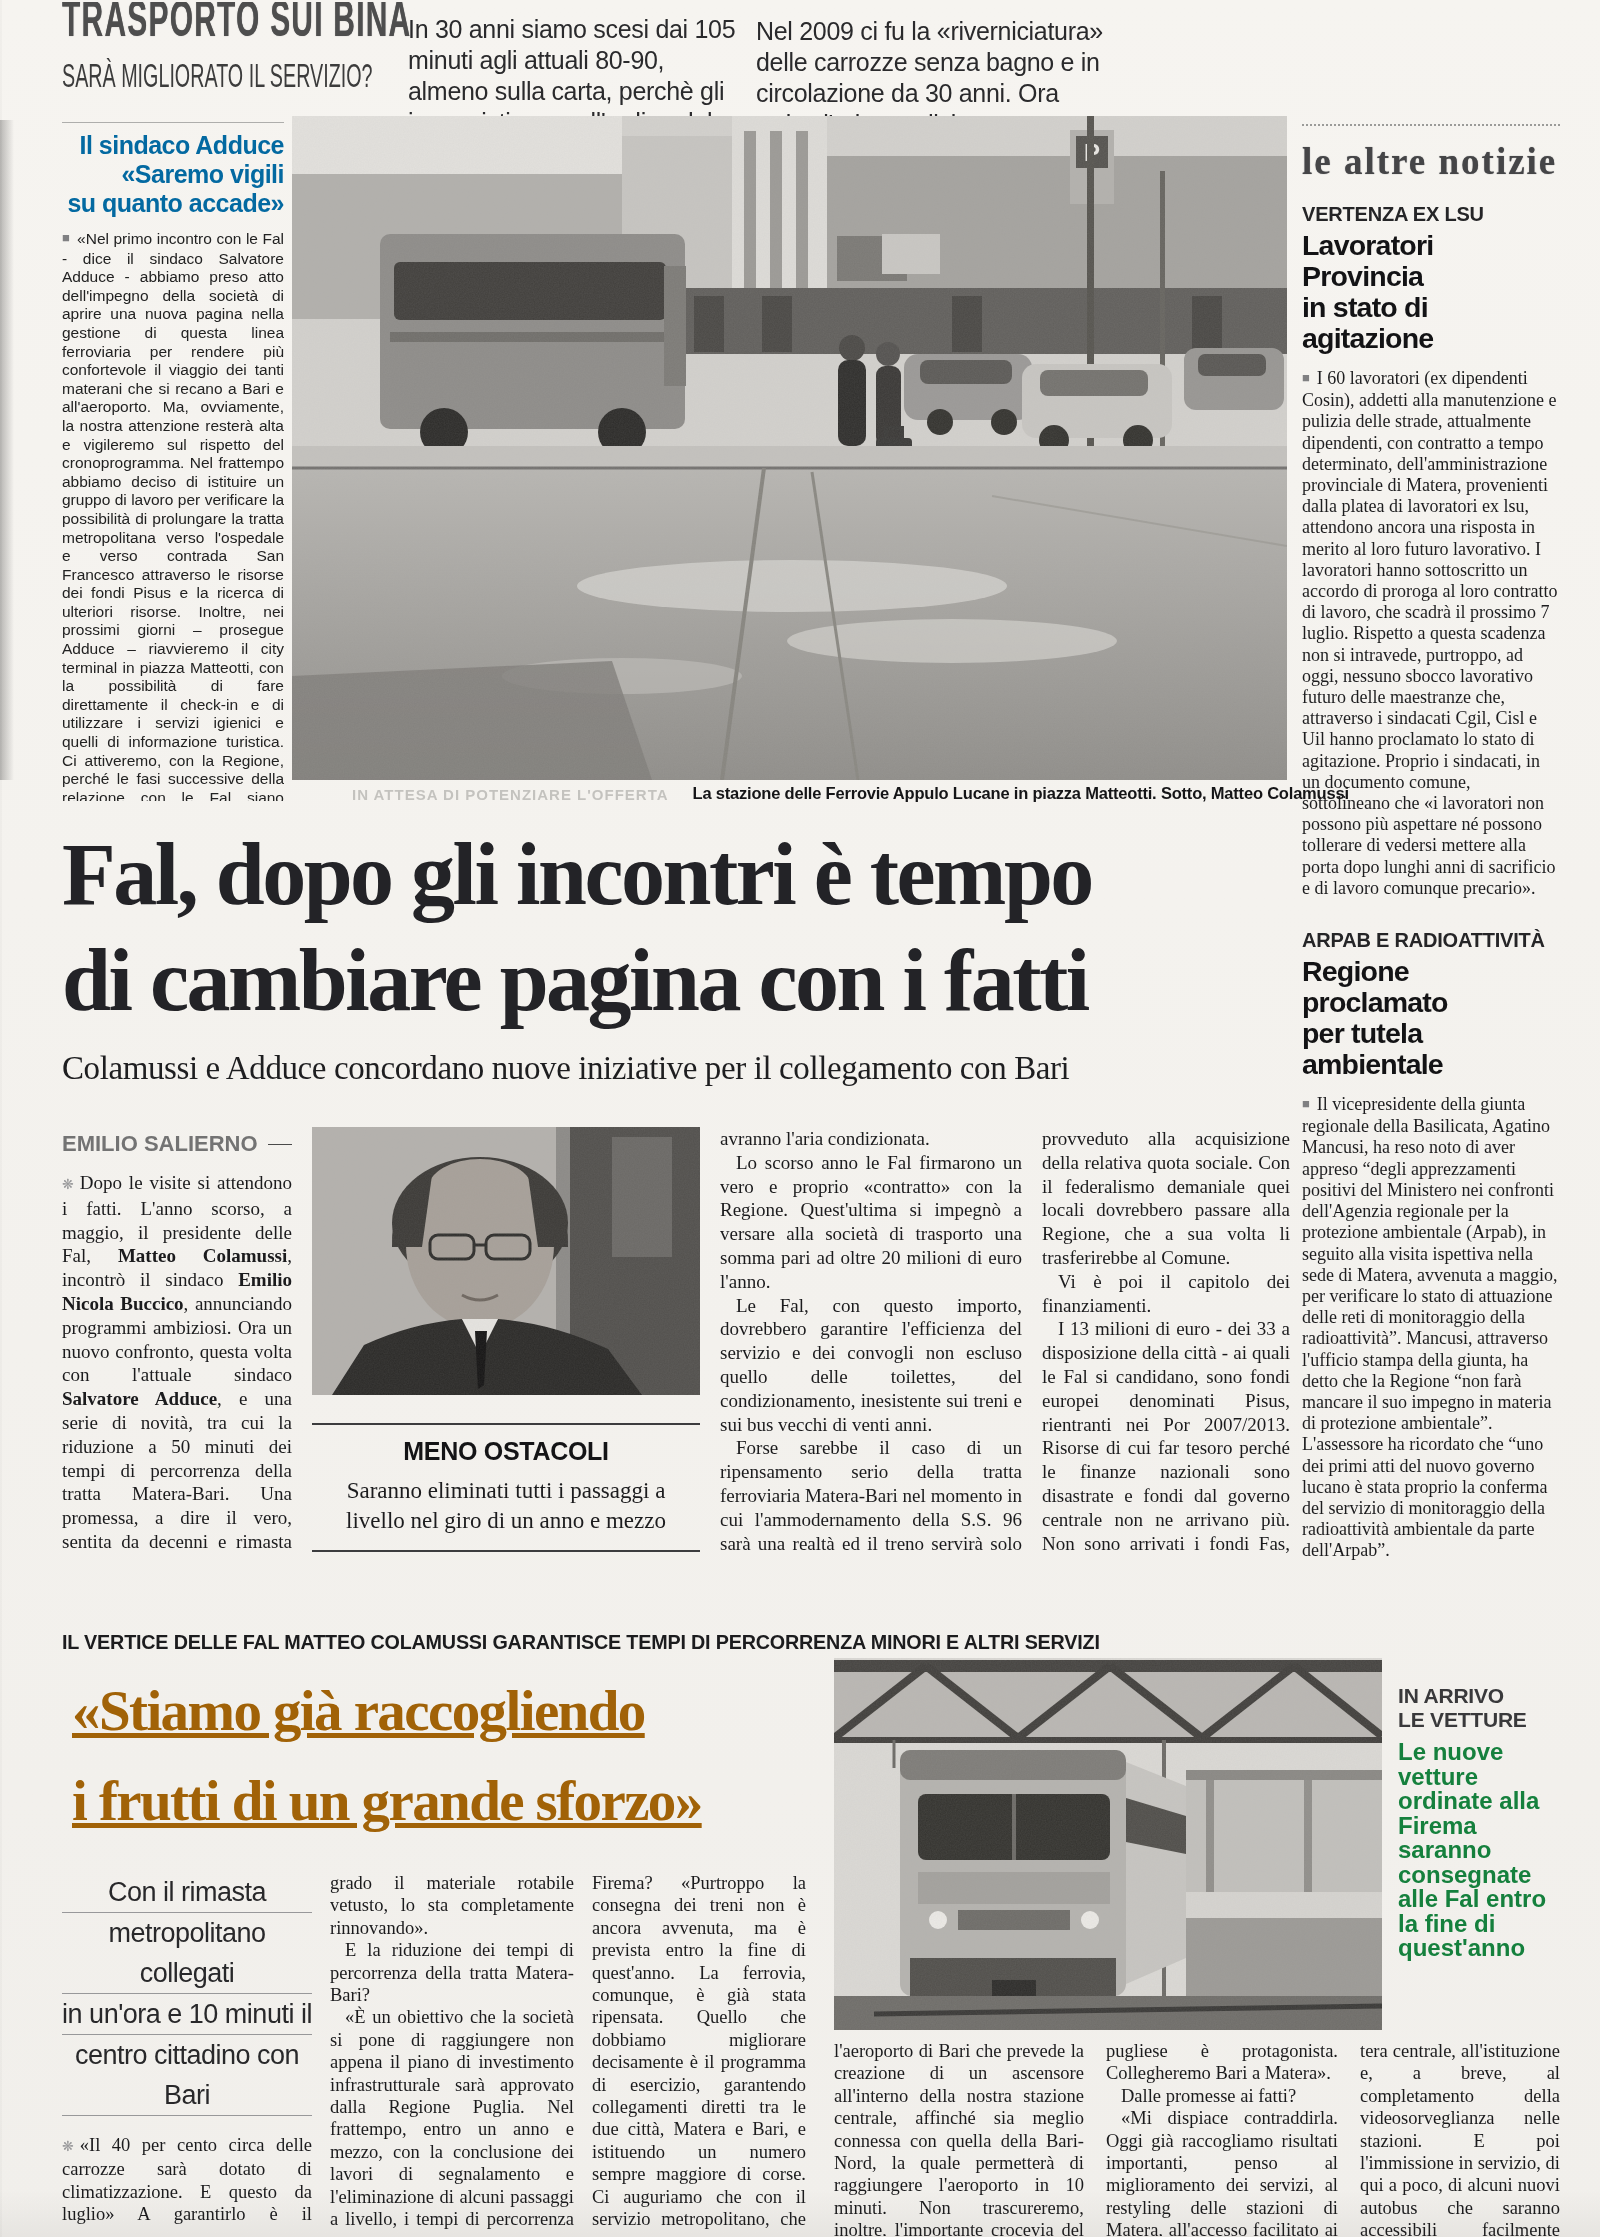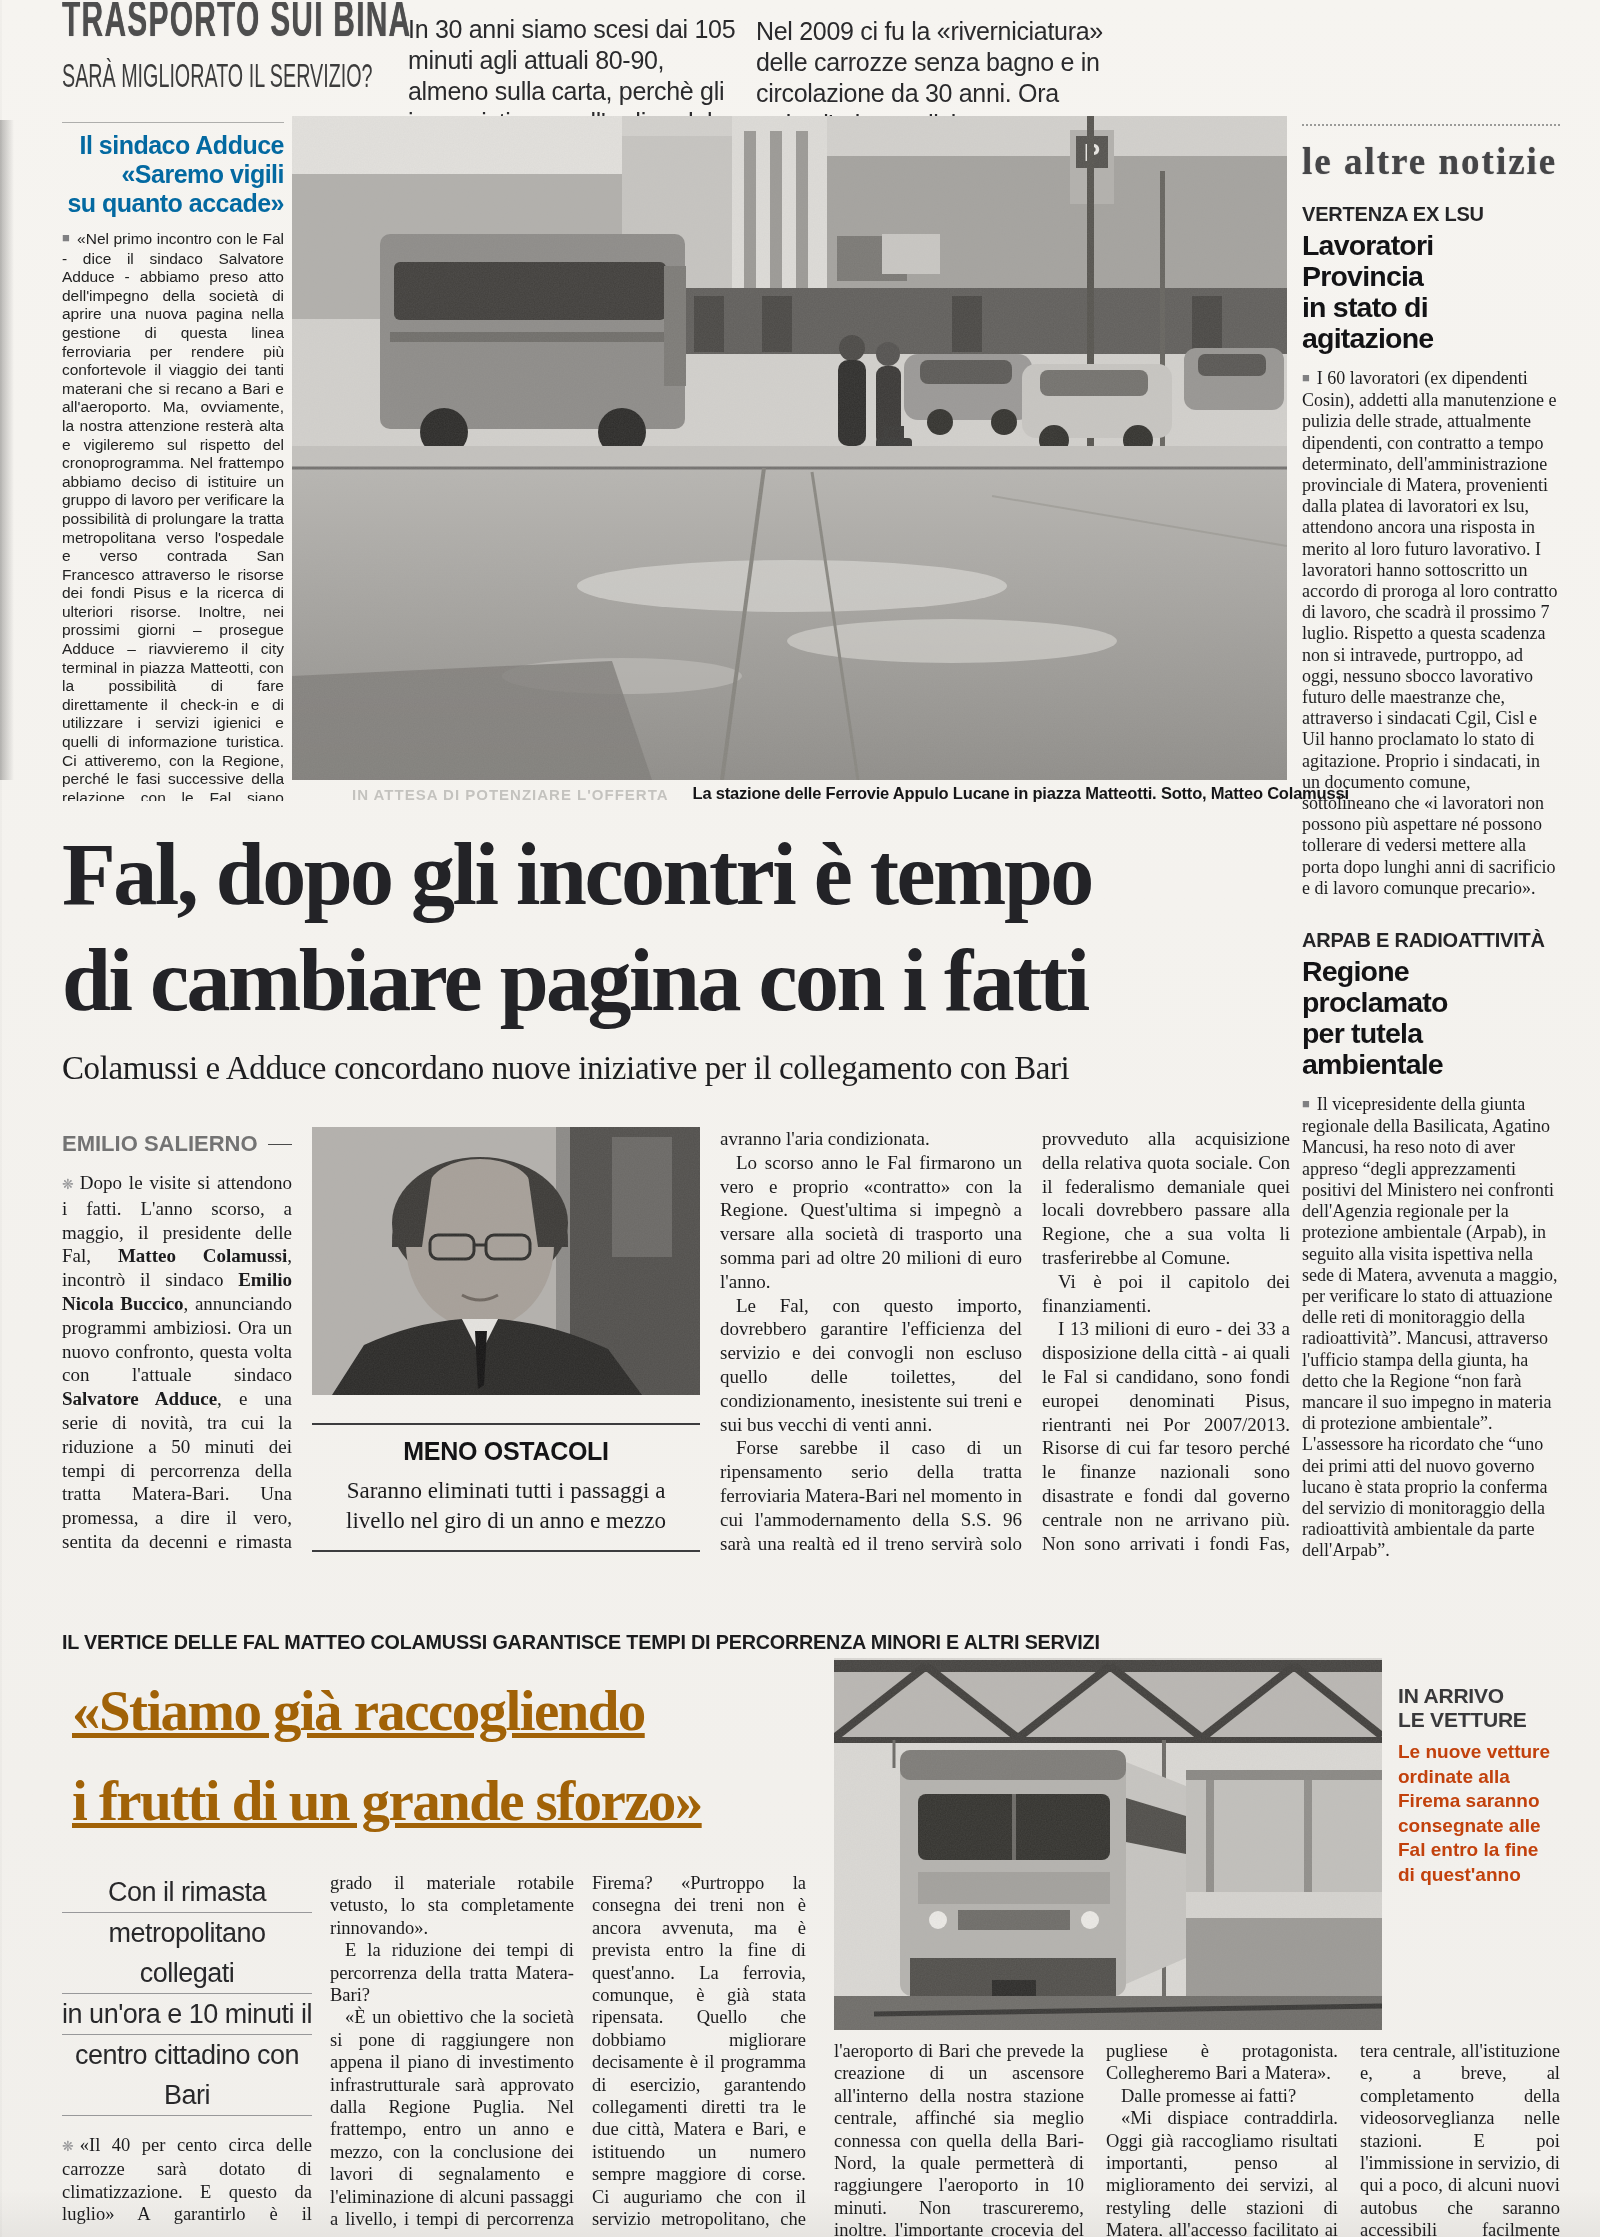--- a/index.html
+++ b/index.html
@@ -93,22 +93,22 @@
   .bdeck div{border-bottom:1px solid #98989a;}
   .bsmall{font-size:18.5px;line-height:22.4px;text-align:justify;margin:0;color:#1b1b1d;}
   .bsmall.indent{text-indent:15px;}
   .bc1 .firstp{margin-top:18px;}
   .bright{flex:1;}
   .prow{display:flex;gap:16px;}
   .trainphoto{width:548px;height:372px;box-shadow:0 0 0 1px #c2c0bc inset;}
   .invet{width:158px;padding-top:26px;}
   .invet-kicker{font-family:"Liberation Sans",sans-serif;font-weight:bold;font-size:21px;line-height:24px;
                 color:#39393b;letter-spacing:-.2px;margin-bottom:8px;}
-  .invet-text{font-family:"Liberation Sans",sans-serif;font-weight:bold;font-size:19px;line-height:24.5px;
-              color:#c2410c;}
+  .invet-text{font-family:"Liberation Sans",sans-serif;font-weight:bold;font-size:24px;line-height:24.5px;
+              color:#15803d;}
   .brcols{display:flex;gap:22px;margin-top:10px;height:224px;overflow:hidden;}
   .bc4{width:250px;}
   .bc5{width:232px;}
   .bc6{flex:1;}
 
   
   .edge-left{left:0;top:120px;width:14px;height:660px;
              background:linear-gradient(90deg,rgba(40,40,40,.30),rgba(40,40,40,0));}
   .edge-bottom{left:0;top:2190px;width:1600px;height:47px;
                background:linear-gradient(rgba(60,60,60,0),rgba(60,60,60,.06));}

